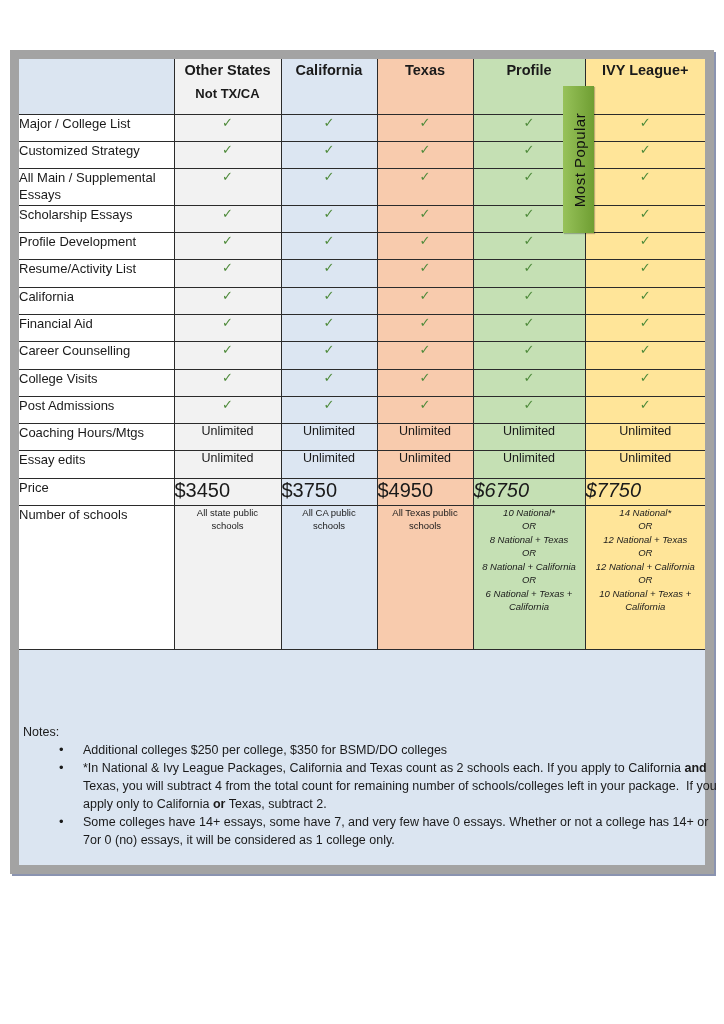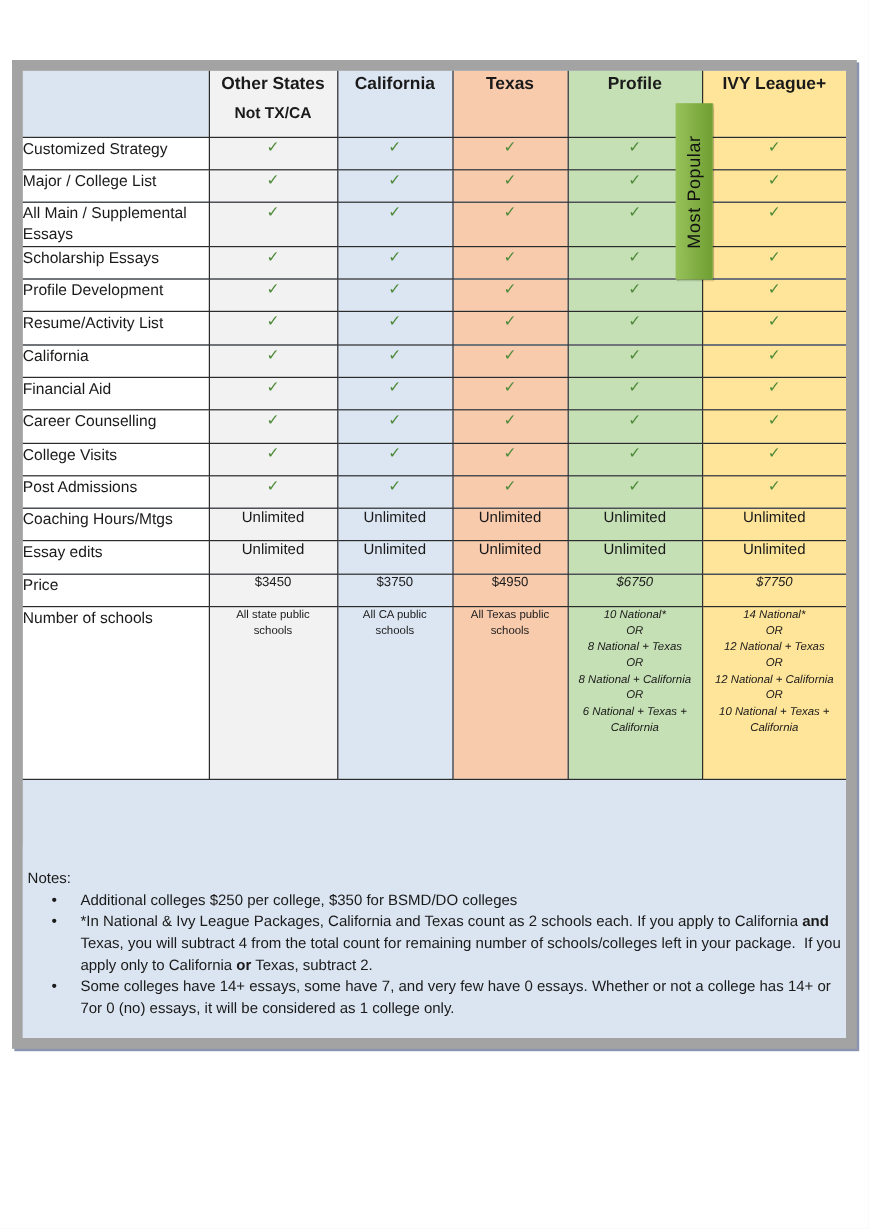--- a/index.html
+++ b/index.html
@@ -36,21 +36,21 @@
   .c-ca { background: #dce6f2; }
   .c-tx { background: #f8cbad; }
   .c-nat { background: #c5e0b4; }
   .c-ivy { background: #ffe599; }
 
   th .h-title { display: block; font-weight: bold; font-size: 14.5px; text-align: center; margin-top: 3px; }
   th .h-sub { display: block; font-size: 13px; text-align: center; margin-top: 8px; font-weight: bold; }
   td.lbl { font-size: 13px; padding: 2px 0 0 6px; line-height: 17px; }
   td.chk { text-align: center; color: #4e8a3a; font-size: 13px; padding-top: 3px; }
   td.unl { text-align: center; font-size: 12.5px; padding-top: 3px; margin-left: 40px; }
-  td.price { text-align: center; font-size: 11px; padding-top: 3px; }
+  td.price { font-size: 20px; padding-top: 3px; }
   td.price.it { font-style: italic; }
   td.sch { text-align: center; font-size: 9.5px; line-height: 13.5px; padding-top: 1px; }
   td.sch.it { font-style: italic; }
   td.sch span { display: block; }
 
   .badge {
     position: absolute; left: 544px; top: 27px; width: 31px; height: 147px;
     background: linear-gradient(to right, #97c25a, #6f9e32);
     box-shadow: 1px 1px 1px rgba(0,0,0,0.25);
   }
@@ -58,21 +58,21 @@
     position: absolute; left: 50%; top: 50%;
     transform: translate(-50%, -50%) rotate(-90deg);
     white-space: nowrap; font-size: 15px; color: #111; letter-spacing: 0.5px;
   }
 
   .notes {
     position: absolute; left: 0; top: 645px; width: 686px; height: 161px;
     background: #dbe5f1; font-size: 12.5px; line-height: 18px;
   }
   .notes .title { position: absolute; left: 4px; top: 19px; }
-  .notes ul { position: absolute; left: 0; top: 37px; margin: 0; padding: 0 0 0 48px; width: 640px; list-style: none; }
+  .notes ul { position: absolute; left: 0; top: 37px; margin: 0; padding: 0 0 0 64px; width: 640px; list-style: none; }
   .notes li { position: relative; padding-left: 0; margin: 0; }
   .notes li::before { content: "\2022"; position: absolute; left: -24px; top: 0; font-size: 13px; }
 </style>
 </head>
 <body>
 
 <div class="frame">
   <div class="inner">
     <table class="grid">
       <colgroup>
@@ -99,29 +99,29 @@
           <th class="c-nat">
             <span class="h-title">Profile</span>
           </th>
           <th class="c-ivy">
             <span class="h-title">IVY League+</span>
           </th>
         </tr>
       </thead>
       <tbody id="feature-body">
         <tr style="height: 27px;">
+            <td class="c-label lbl">Major / College List</td>
+            <td class="c-other chk"><span>✓</span></td>
+            <td class="c-ca chk"><span>✓</span></td>
+            <td class="c-tx chk"><span>✓</span></td>
+            <td class="c-nat chk"><span>✓</span></td>
+            <td class="c-ivy chk"><span>✓</span></td>
+          </tr>
+          <tr style="height: 27px;">
             <td class="c-label lbl">Customized Strategy</td>
-            <td class="c-other chk"><span>✓</span></td>
-            <td class="c-ca chk"><span>✓</span></td>
-            <td class="c-tx chk"><span>✓</span></td>
-            <td class="c-nat chk"><span>✓</span></td>
-            <td class="c-ivy chk"><span>✓</span></td>
-          </tr>
-          <tr style="height: 27px;">
-            <td class="c-label lbl">Major / College List</td>
             <td class="c-other chk"><span>✓</span></td>
             <td class="c-ca chk"><span>✓</span></td>
             <td class="c-tx chk"><span>✓</span></td>
             <td class="c-nat chk"><span>✓</span></td>
             <td class="c-ivy chk"><span>✓</span></td>
           </tr>
           <tr style="height: 37px;">
             <td class="c-label lbl">All Main / Supplemental Essays</td>
             <td class="c-other chk"><span>✓</span></td>
             <td class="c-ca chk"><span>✓</span></td>

